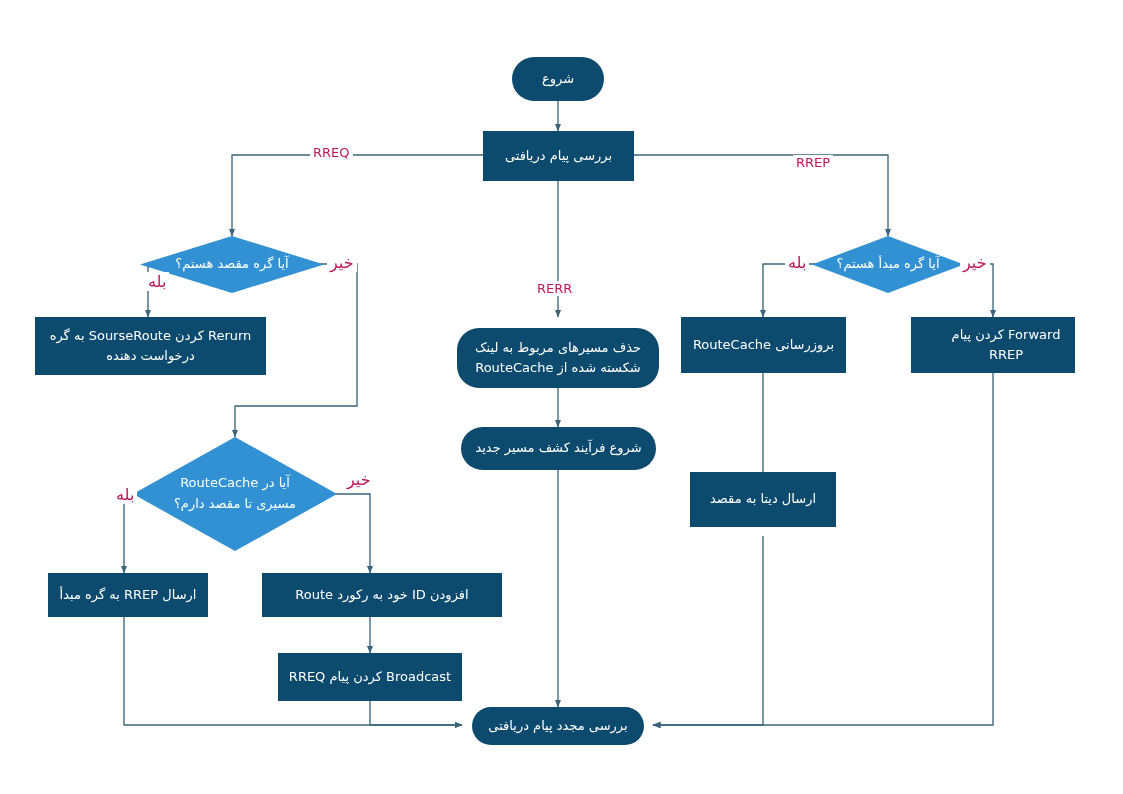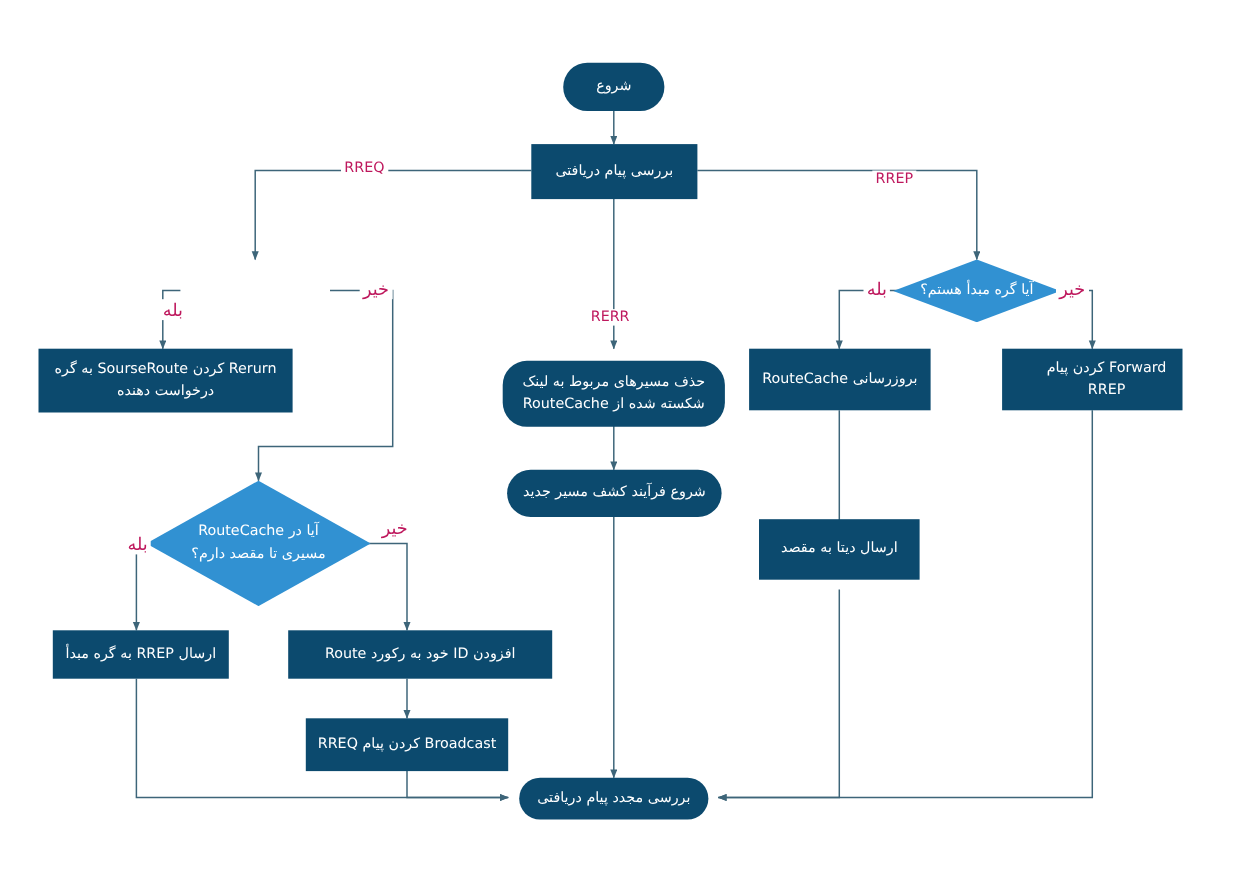--- a/index.html
+++ b/index.html
@@ -102,20 +102,24 @@
   </svg>
 
   <div class="node round" style="left:512px;top:57px;width:92px;height:44px;">
     <span>شروع</span>
   </div>
 
   <div class="node rect" style="left:483px;top:131px;width:151px;height:50px;">
     <span>بررسی پیام دریافتی</span>
   </div>
 
+  <div class="diamond-wrap" style="left:140px;top:236px;width:184px;height:57px;">
+    <div class="diamond-shape"></div>
+    <div class="diamond-label">آیا گره مقصد هستم؟</div>
+  </div>
 
   <div class="node rect" style="left:35px;top:317px;width:231px;height:58px;justify-content:center;">
     <span>Rerurn کردن SourseRoute به گره درخواست دهنده</span>
   </div>
 
   <div class="diamond-wrap" style="left:133px;top:437px;width:204px;height:114px;">
     <div class="diamond-shape"></div>
     <div class="diamond-label" style="padding:0 26px;">آیا در RouteCache مسیری تا مقصد دارم؟</div>
   </div>
 

